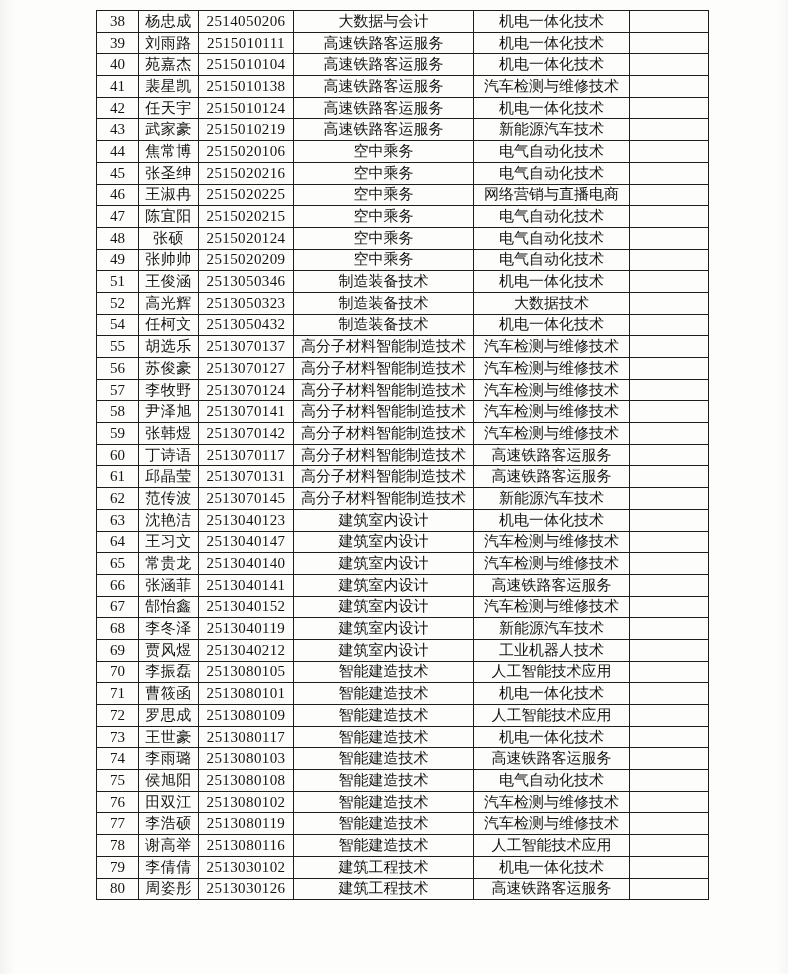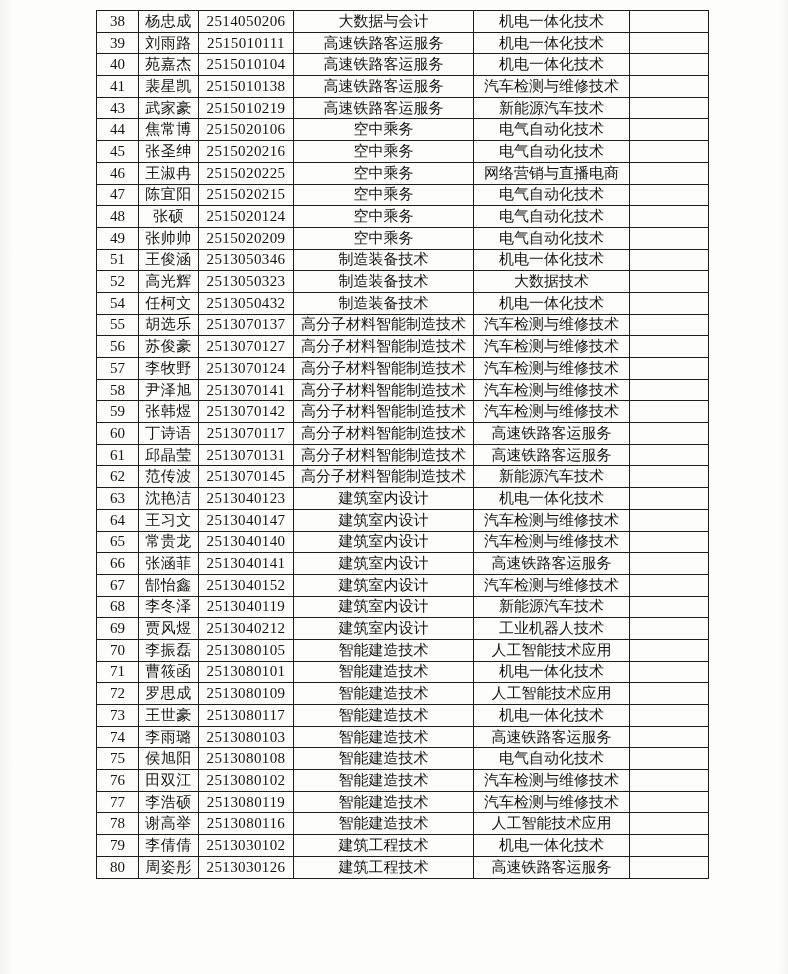--- a/index.html
+++ b/index.html
@@ -104,20 +104,28 @@
         </tr>
         <tr>
           <td class="col-no">41</td>
           <td class="col-name">裴星凯</td>
           <td class="col-student_id">2515010138</td>
           <td class="col-original_major">高速铁路客运服务</td>
           <td class="col-new_major">汽车检测与维修技术</td>
           <td class="col-blank"></td>
         </tr>
         <tr>
+          <td class="col-no">42</td>
+          <td class="col-name">任天宇</td>
+          <td class="col-student_id">2515010124</td>
+          <td class="col-original_major">高速铁路客运服务</td>
+          <td class="col-new_major">机电一体化技术</td>
+          <td class="col-blank"></td>
+        </tr>
+        <tr>
           <td class="col-no">43</td>
           <td class="col-name">武家豪</td>
           <td class="col-student_id">2515010219</td>
           <td class="col-original_major">高速铁路客运服务</td>
           <td class="col-new_major">新能源汽车技术</td>
           <td class="col-blank"></td>
         </tr>
         <tr>
           <td class="col-no">44</td>
           <td class="col-name">焦常博</td>

